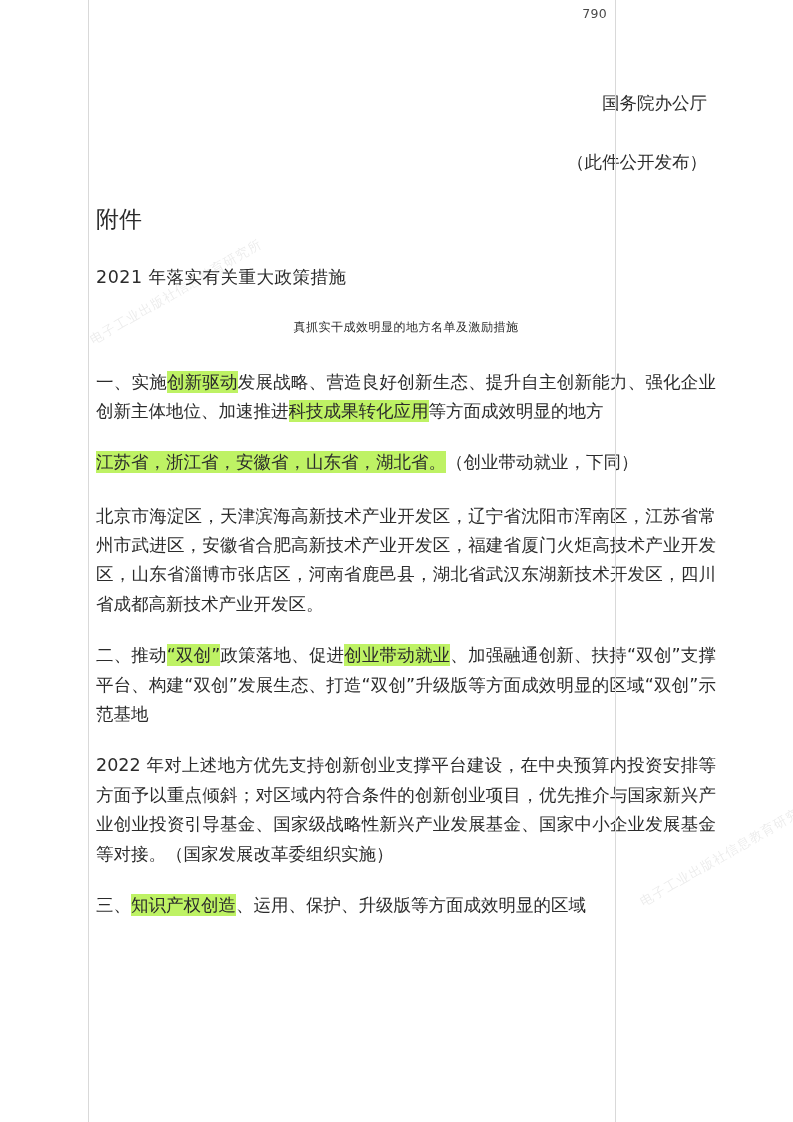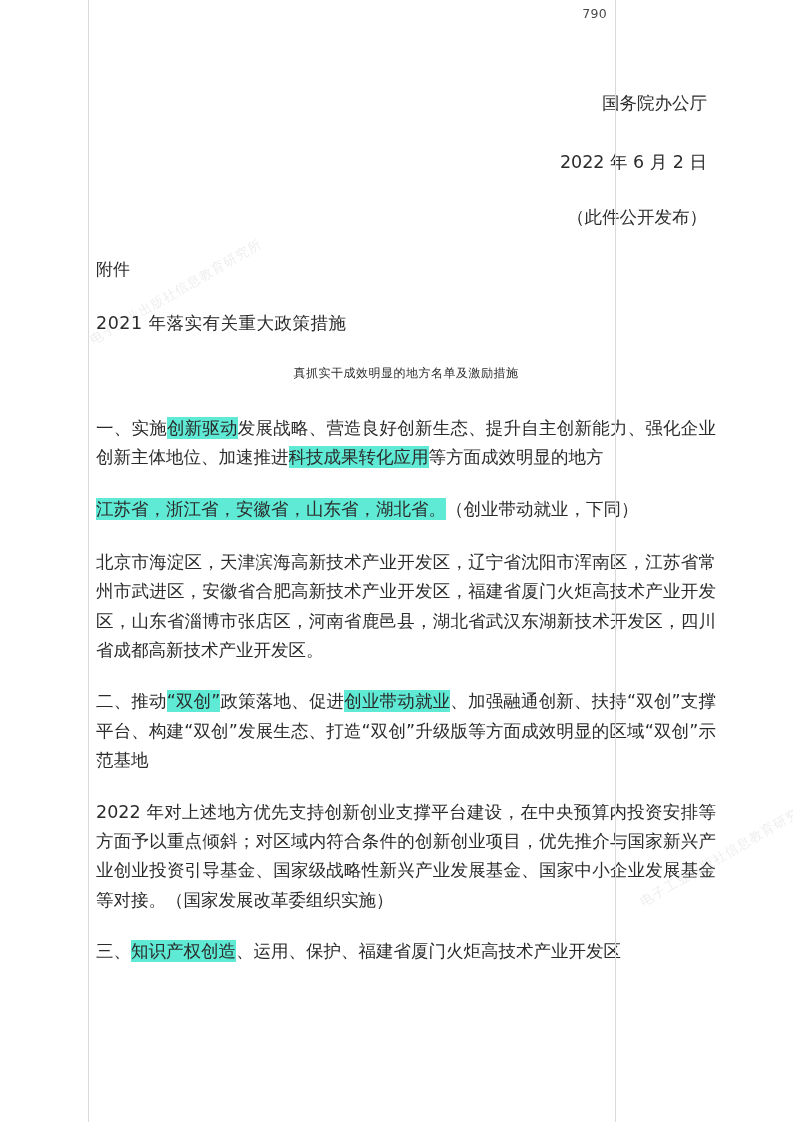--- a/index.html
+++ b/index.html
@@ -59,21 +59,21 @@
     text-align: right;
     font-size: 17.5px;
     line-height: 1.5;
     color: #2b2b2b;
     margin: 0 0 22px 0;
     padding-right: 9px;
   }
   .right-line.first { margin-bottom: 33px; }
   .right-line.second { margin-bottom: 28px; }
   .attach-label {
-    font-size: 17px;
+    font-size: 23px;
     color: #2b2b2b;
     margin: 28px 9px 30px 0;
     font-family: Liberation Mono, monospace;
   }
   .doc-title {
     font-size: 17.5px;
     color: #2b2b2b;
     margin: 0 0 30px 0;
     letter-spacing: 0.5px;
   }
@@ -88,21 +88,21 @@
     font-size: 17.5px;
     line-height: 1.68;
     color: #2b2b2b;
     margin: 0 0 22px 0;
     text-align: justify;
     text-justify: inter-ideograph;
     word-break: break-all;
   }
   p.para.tight { margin-bottom: 20px; }
   .hl {
-    background: #5eead4;
+    background: #bef264;
     padding: 1px 0;
   }
   .link {
     color: #1d6fd0;
     text-decoration: underline;
   }
   .prov-line {
     font-size: 17.5px;
     line-height: 1.68;
     color: #2b2b2b;
@@ -128,21 +128,20 @@
 <div class="page">
 
   <div class="page-number">790</div>
 
   <div class="wm wm1">电子工业出版社信息教育研究所</div>
   <div class="wm wm2">电子工业出版社信息教育研究所</div>
 
   <div class="content">
 
     <div class="right-line first">国务院办公厅</div>
-    <div class="right-line second">2022 年 6 月 2 日</div>
     <div class="right-line">（此件公开发布）</div>
 
     <div class="attach-label">附件</div>
 
     <div class="doc-title">2021 年落实有关重大政策措施</div>
     <div class="doc-subtitle">真抓实干成效明显的地方名单及激励措施</div>
 
     <p class="para">
       <span>一、实施</span><span class="hl">创新驱动</span><span>发展战略、营造良好创新生态、提升自主创新能力、强化企业创新主体地位、加速推进</span><span class="hl">科技成果转化应用</span><span>等方面成效明显的地方</span>
     </p>
@@ -154,17 +153,17 @@
 
     <p class="para">北京市海淀区，天津滨海高新技术产业开发区，辽宁省沈阳市浑南区，江苏省常州市武进区，安徽省合肥高新技术产业开发区，福建省厦门火炬高技术产业开发区，山东省淄博市张店区，河南省鹿邑县，湖北省武汉东湖新技术开发区，四川省成都高新技术产业开发区。</p>
 
     <p class="para">
       <span>二、推动</span><span class="hl">“双创”</span><span>政策落地、促进</span><span class="hl">创业带动就业</span><span>、加强融通创新、扶持“双创”支撑平台、构建“双创”发展生态、打造“双创”升级版等方面成效明显的区域“双创”示范基地</span>
     </p>
 
     <p class="para">2022 年对上述地方优先支持创新创业支撑平台建设，在中央预算内投资安排等方面予以重点倾斜；对区域内符合条件的创新创业项目，优先推介与国家新兴产业创业投资引导基金、国家级战略性新兴产业发展基金、国家中小企业发展基金等对接。（国家发展改革委组织实施）</p>
 
     <p class="para tight">
-      <span>三、</span><span class="hl">知识产权创造</span><span>、运用、保护、福建省厦门火炬高技术产业开发区</span>
+      <span>三、</span><span class="hl">知识产权创造</span><span>、运用、保护、升级版等方面成效明显的区域</span>
     </p>
 
   </div>
 </div>
 
 </body></html>

